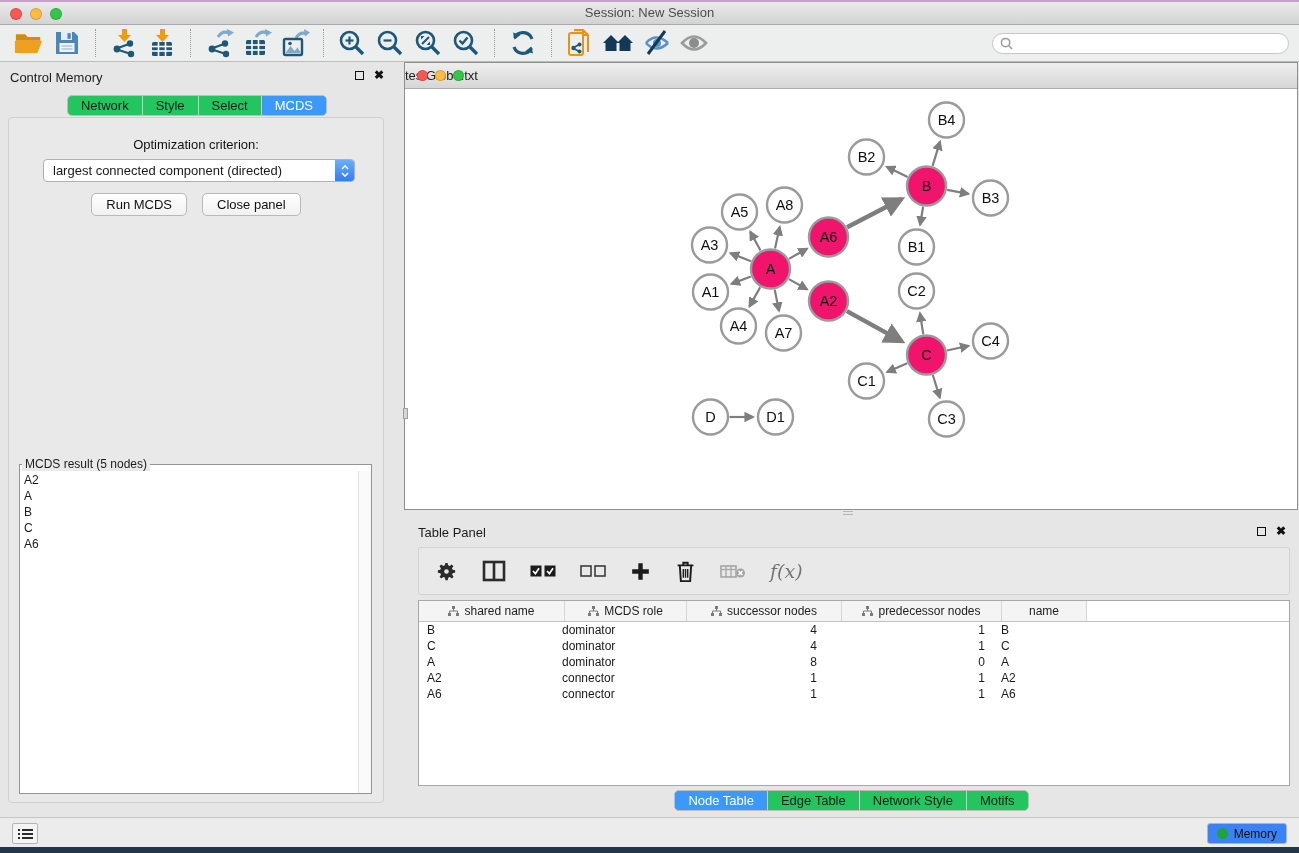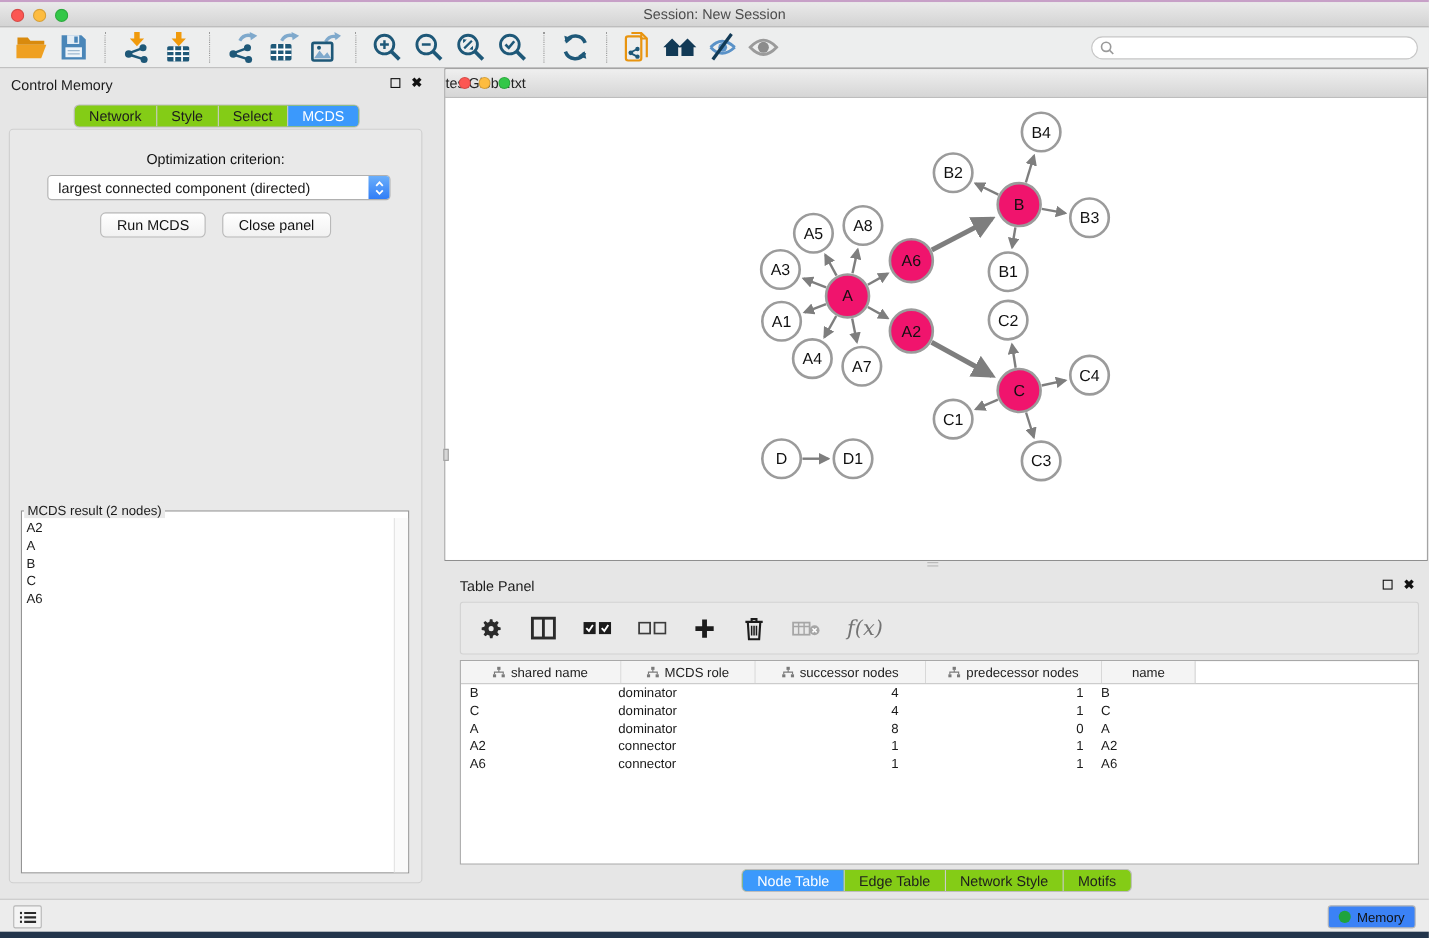--- a/index.html
+++ b/index.html
@@ -28,21 +28,21 @@
   .search-box input{border:none;outline:none;flex:1;font-size:12px;background:transparent;margin-left:5px;}
 
   
   .control-panel{position:absolute;left:0;top:62px;width:394px;height:748px;}
   .cp-header{position:relative;height:30px;}
   .cp-title{position:absolute;left:10px;top:8px;font-size:13px;color:#1c1c1c;}
   .win-btns{position:absolute;right:10px;top:8px;display:flex;gap:10px;align-items:center;}
   .float-btn{width:9px;height:9px;border:1.5px solid #111;background:transparent;}
   .close-btn{font-size:12px;font-weight:bold;color:#111;line-height:10px;}
   .seg-wrap{position:absolute;top:33px;left:0;right:0;display:flex;justify-content:center;}
-  .seg{display:inline-flex;background:#84cc16;border:1px solid #bdbdbd;border-radius:5px;overflow:hidden;}
+  .seg{display:inline-flex;background:#22c55e;border:1px solid #bdbdbd;border-radius:5px;overflow:hidden;}
   .seg-item{padding:2px 13px;font-size:13px;color:#1d1d1d;border-left:1px solid #cbcbcb;white-space:nowrap;}
   .seg-item:first-child{border-left:none;}
   .seg-item.selected{background:#3b99fc;color:#fff;}
   .cp-card{position:absolute;left:8px;right:10px;top:55px;height:686px;background:#e9e9e9;
     border:1px solid #cfcfcf;border-radius:4px;}
   .opt-label{position:absolute;top:19px;left:0;right:0;text-align:center;font-size:13px;color:#111;}
   .select{position:absolute;top:41px;left:34px;right:28px;height:23px;background:#fff;
     border:1px solid #b0b0b0;border-radius:4px;font-size:13px;line-height:21px;padding:0 26px 0 9px;
     white-space:nowrap;overflow:hidden;}
   .spinner{position:absolute;right:-1px;top:-1px;bottom:-1px;width:20px;
@@ -308,21 +308,21 @@
         <svg width="10" height="14" viewBox="0 0 10 14">
           <path d="M2 5l3-3.2L8 5M2 9l3 3.2L8 9" stroke="#fff" stroke-width="1.6" fill="none"></path>
         </svg>
       </div>
     </div>
     <div class="btn-row">
       <button class="btn">Run MCDS</button>
       <button class="btn">Close panel</button>
     </div>
     <fieldset class="result-box">
-      <legend>MCDS result (2 nodes)</legend>
+      <legend>MCDS result (5 nodes)</legend>
       <div class="result-list">
         <div>A2</div>
         <div>A</div>
         <div>B</div>
         <div>C</div>
         <div>A6</div>
       </div>
       <div class="result-scroll"></div>
     </fieldset>
   </div>

